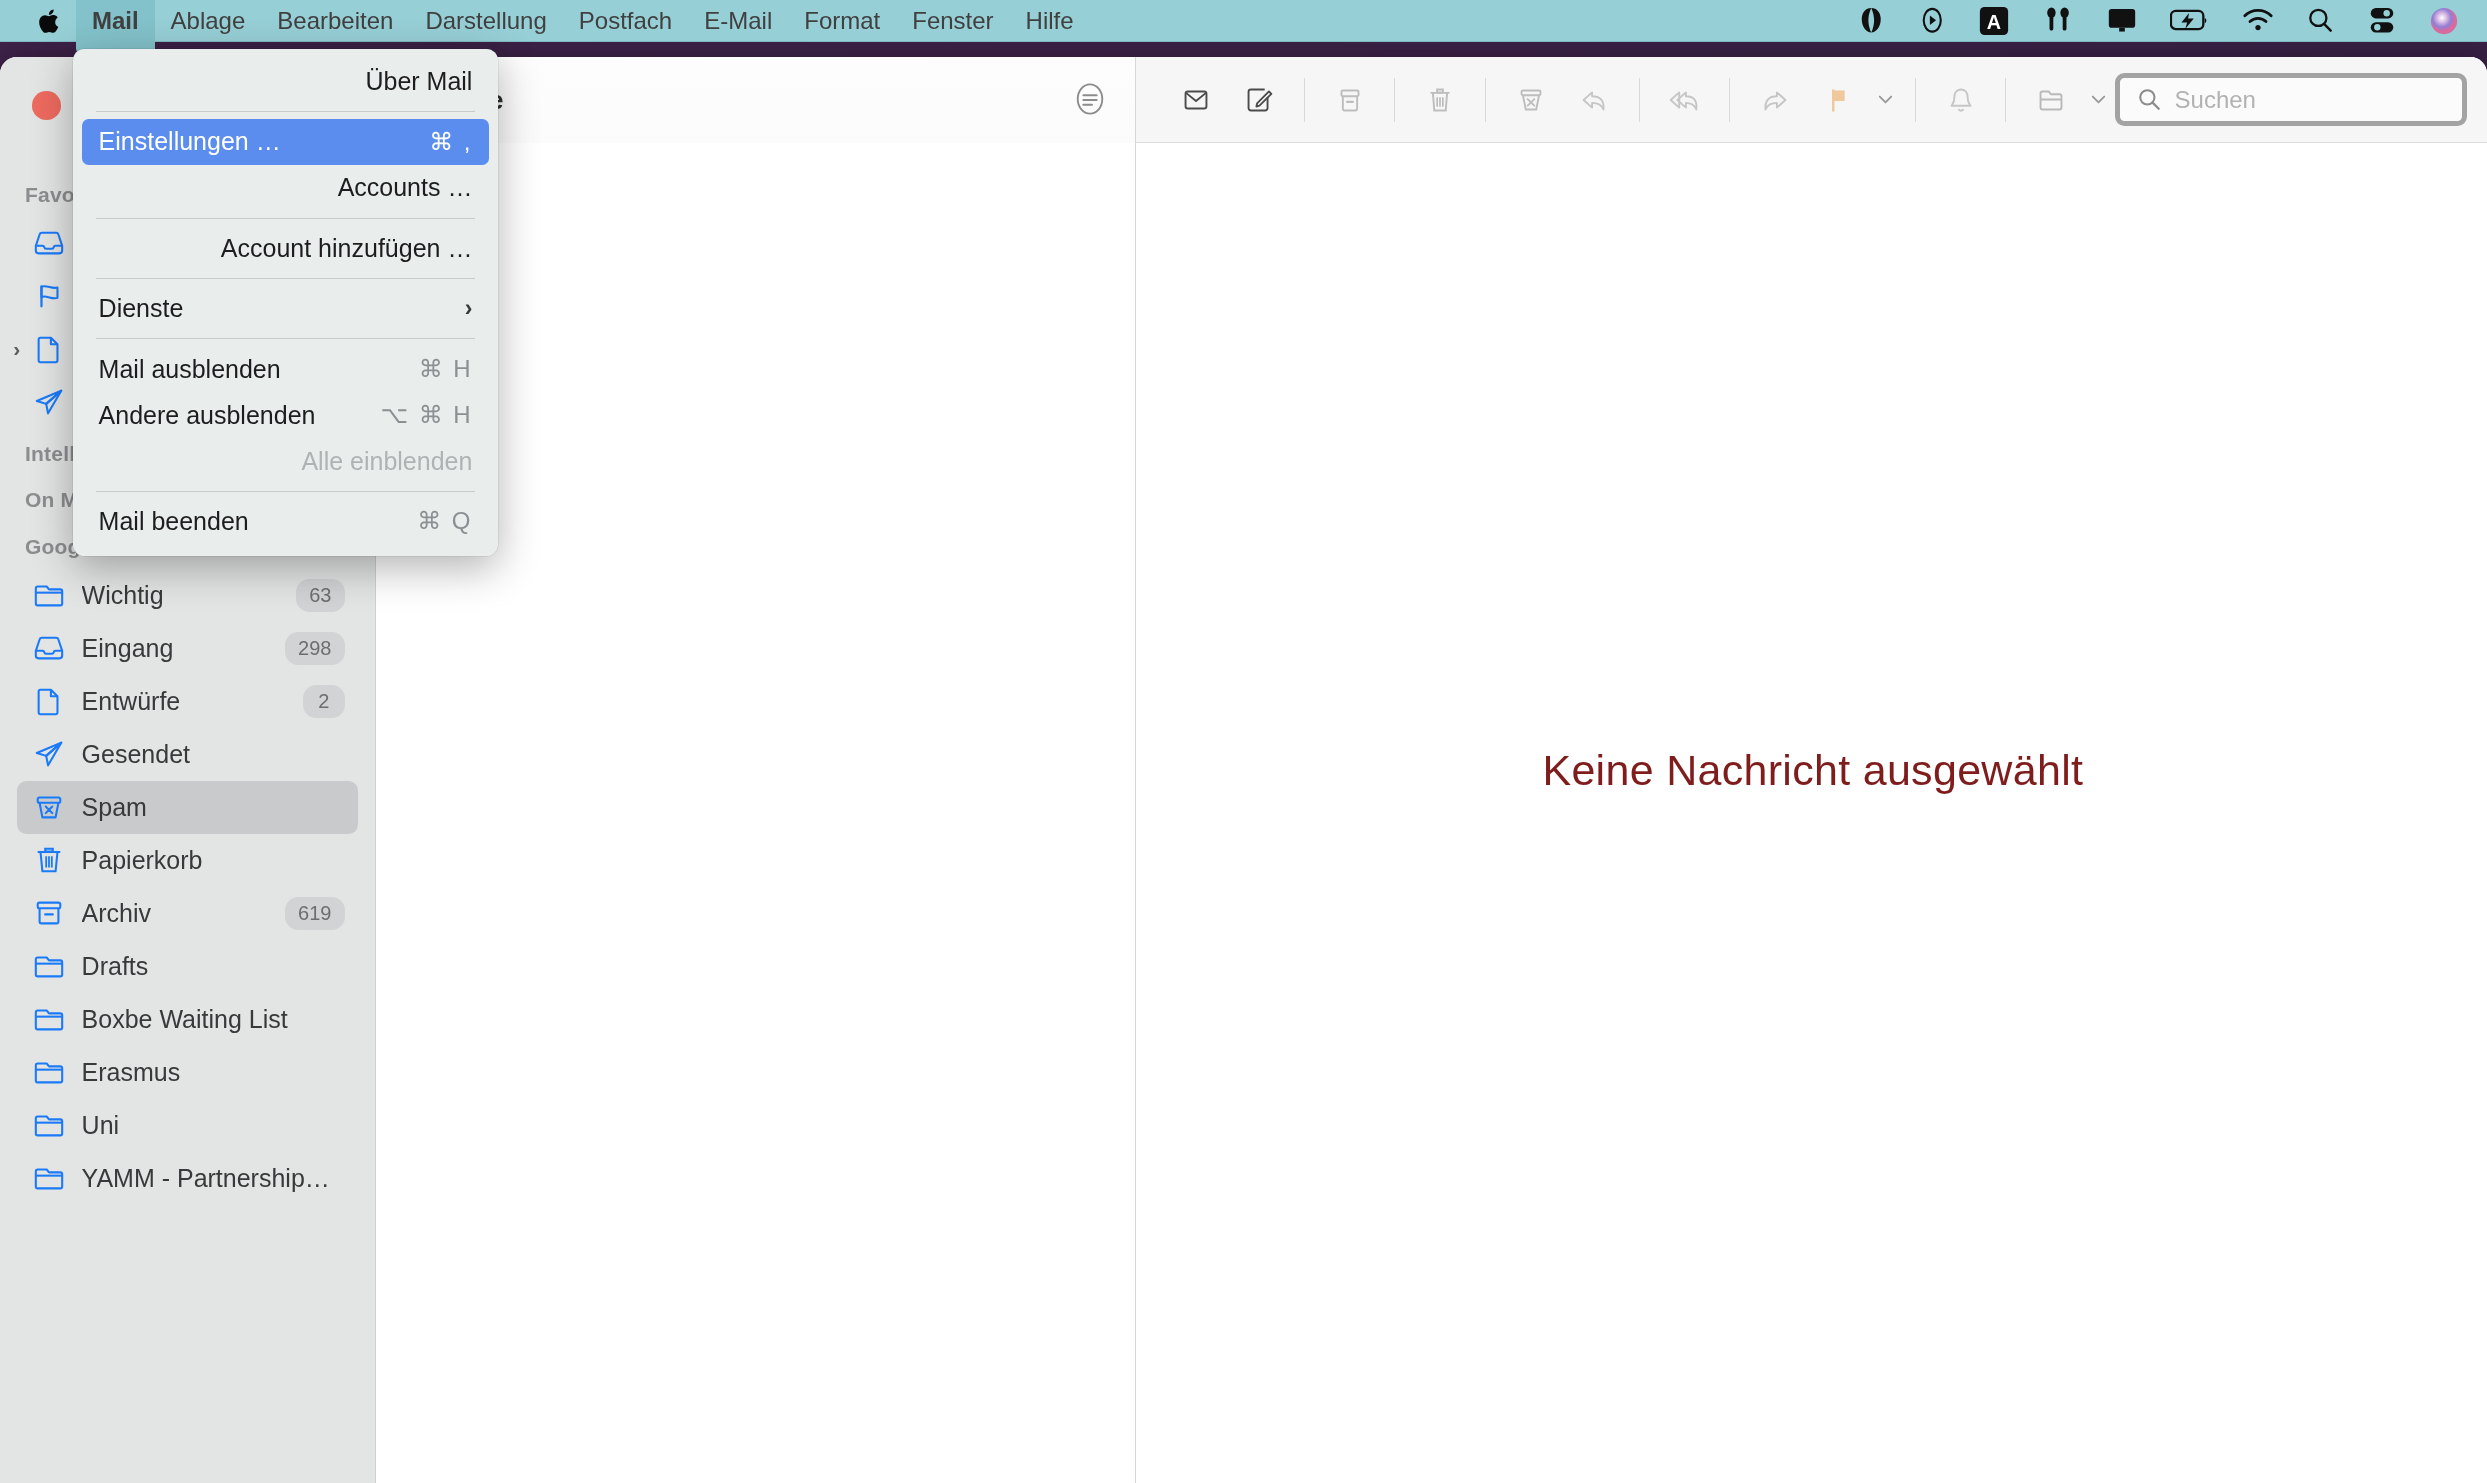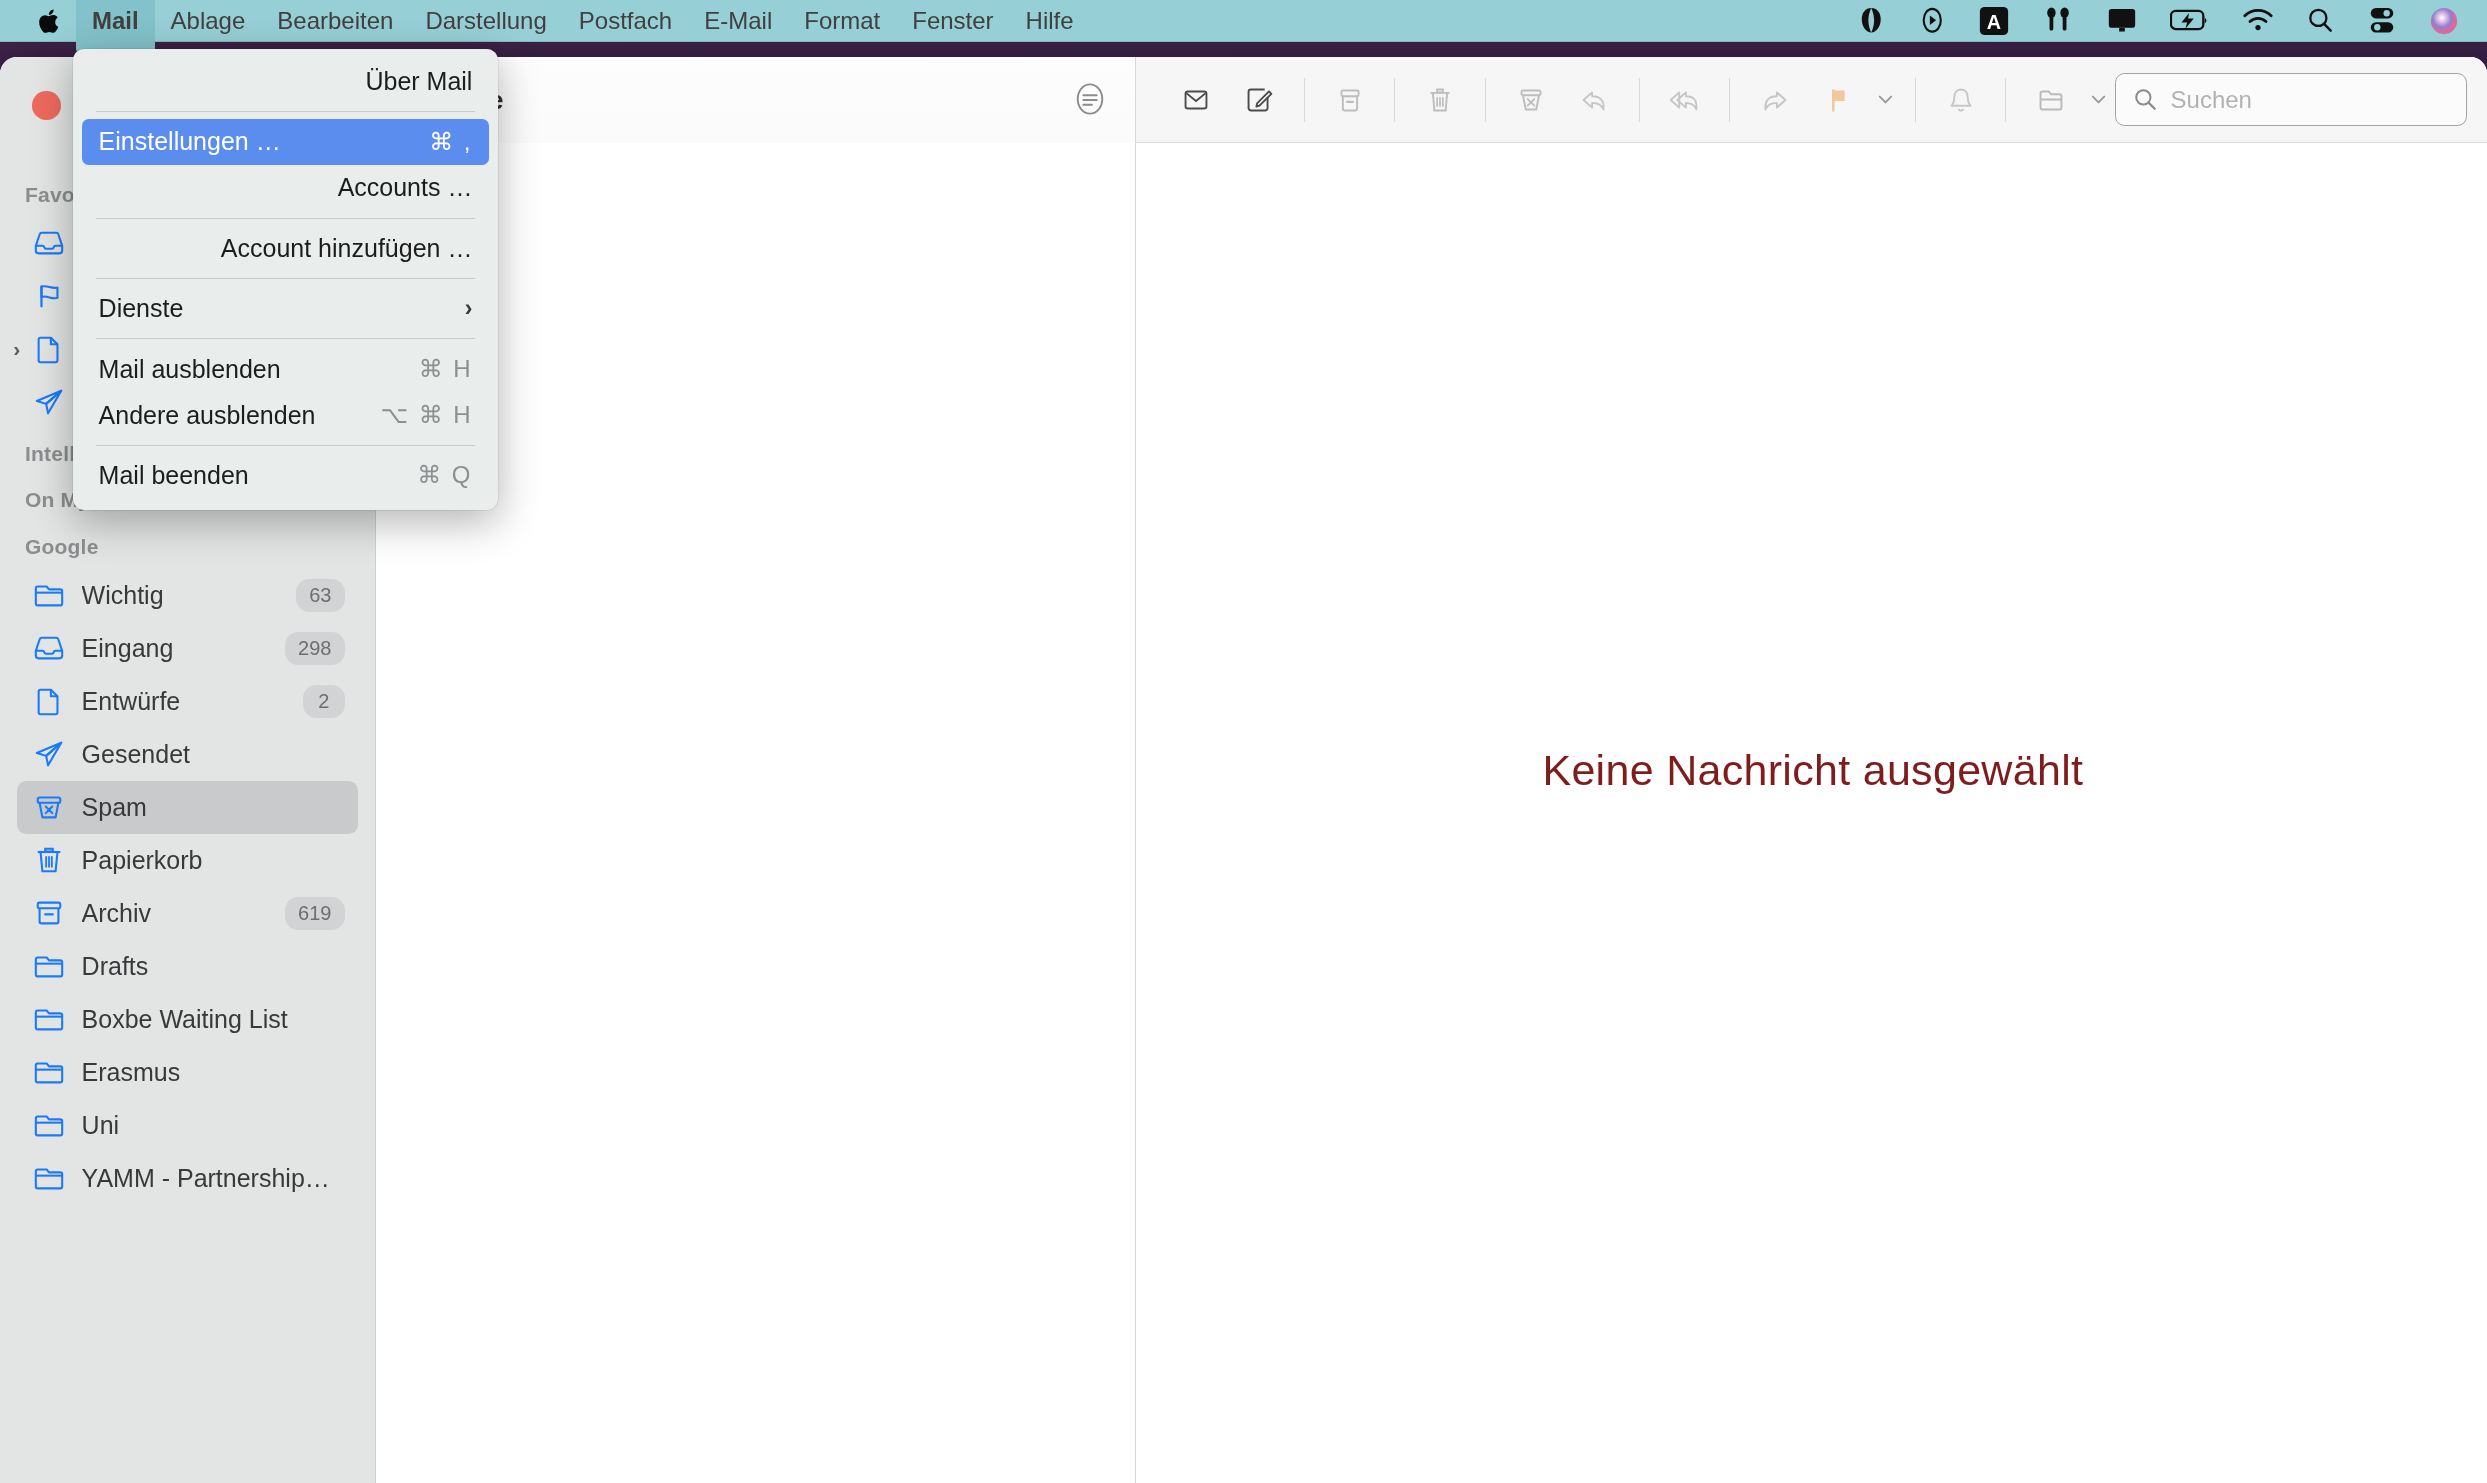--- a/index.html
+++ b/index.html
@@ -77,21 +77,21 @@
   #content { flex:1; background:#fff; position:relative; }
   #toolbar {
     height:86px; background:#f6f6f6; border-bottom:1px solid #dcdcdc;
     display:flex; align-items:center; padding:0 23px 0 28.5px; gap:0;
   }
   .tb-btn { width:63px; height:57px; display:flex; align-items:center; justify-content:center; border-radius:7.6px; }
   .tb-sep { width:1px; height:44px; background:#d9d9d9; margin:0 13.3px; }
   .tb-caret { width:32px; height:57px; display:flex; align-items:center; justify-content:center; }
   #search-box {
     margin-left:auto; width:352px; height:53px; background:#fbfbfb;
-    border:1px solid #a3a3a3; border-radius:9.5px;
+    border:5px solid #a3a3a3; border-radius:9.5px;
     display:flex; align-items:center; padding:0 15px; gap:11.4px;
   }
   #search-placeholder { font-size:24px; color:#b2b2b2; }
   #empty-state {
     position:absolute; top:0; left:0; right:0; bottom:0;
     display:flex; align-items:center; justify-content:center;
   }
   #empty-text { font-size:43px; color:#7f1d1d; font-weight:300; letter-spacing:0.3px; }
 
   
@@ -554,19 +554,22 @@
     </div>
     <div class="dd-sep"></div>
     <div class="dd-item">
       <span>Mail ausblenden</span>
       <span class="dd-shortcut">⌘ H</span>
     </div>
     <div class="dd-item">
       <span>Andere ausblenden</span>
       <span class="dd-shortcut">⌥ ⌘ H</span>
     </div>
+    <div class="dd-item disabled">
+      <span>Alle einblenden</span>
+    </div>
     <div class="dd-sep"></div>
     <div class="dd-item">
       <span>Mail beenden</span>
       <span class="dd-shortcut">⌘ Q</span>
     </div>
   </div>
 
 
 </body></html>

